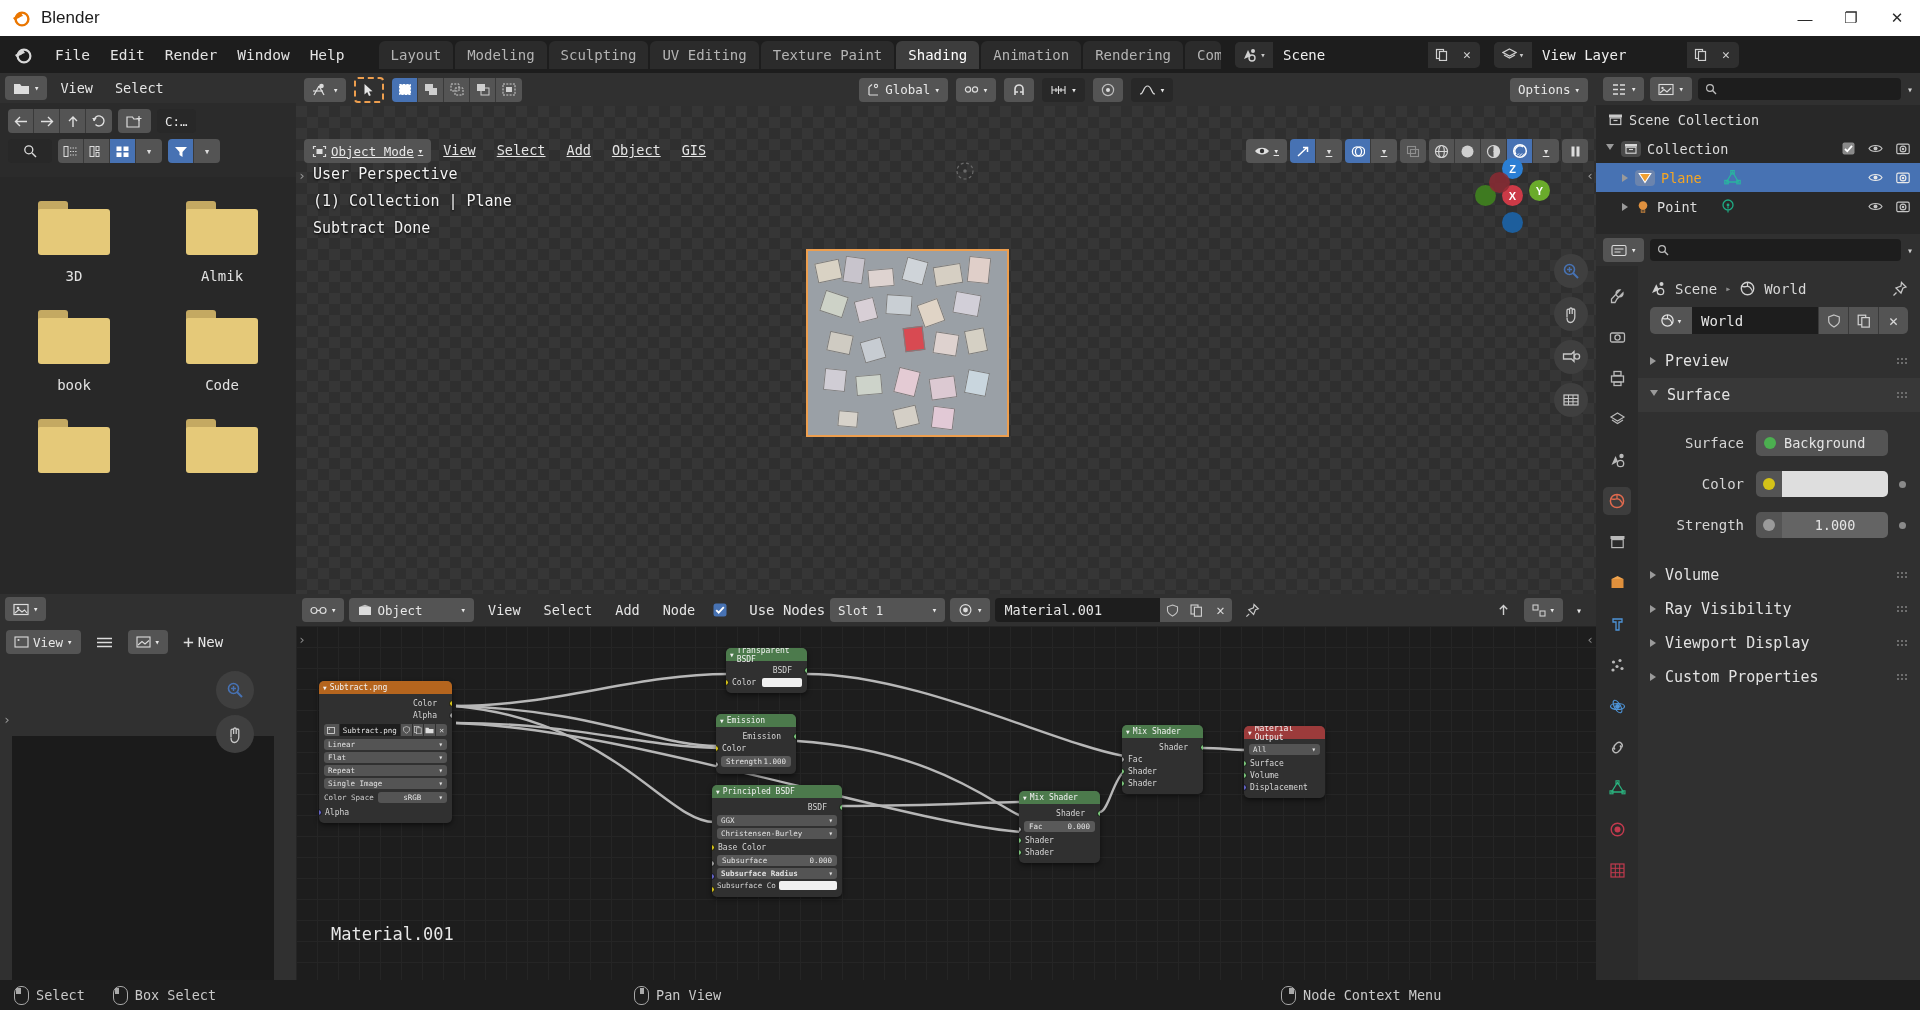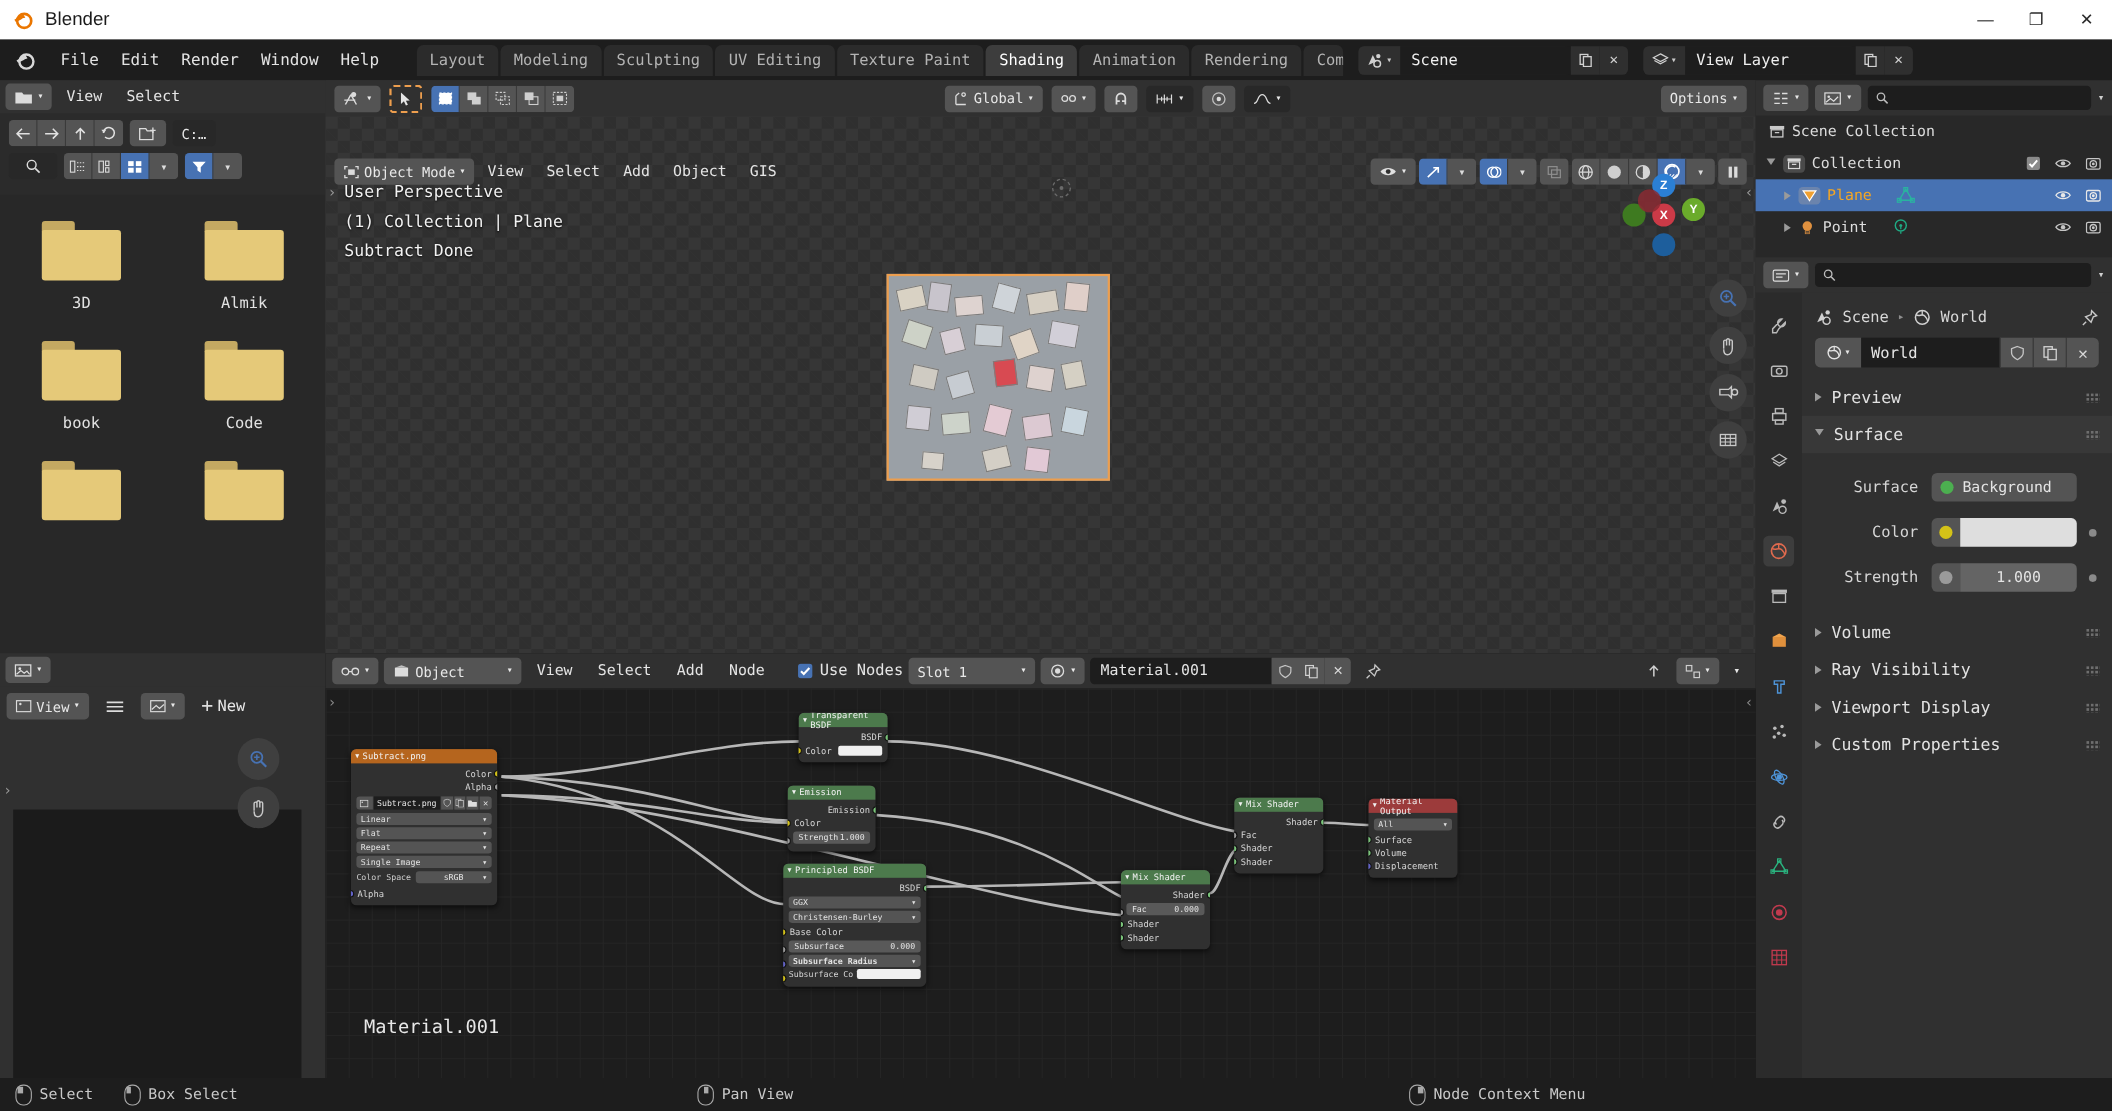--- a/index.html
+++ b/index.html
@@ -73,21 +73,21 @@
   .fname { margin-top:13px; font-size:14px; color:#e2e2e2; font-family:"DejaVu Sans Mono",monospace;}
 
   
   #imgeditor { left:0; top:594px; width:296px; height:386px; background:#303030; }
   .ie-canvas { position:absolute; left:12px; top:76px; width:262px; height:280px; background:#1b1b1b; }
   .ie-gizmo { position:absolute; right:42px; width:38px; height:38px; border-radius:50%; background:#3f3f3f; display:flex;align-items:center;justify-content:center;}
 
   
   #viewport { left:296px; top:73px; width:1300px; height:521px; background:#393939; }
   .vp-tool { height:33px; background:#303030; display:flex; align-items:center; padding:0 8px; gap:8px;}
-  .vp-hdr2 { position:absolute; top:33px; left:0; right:0; height:34px; display:flex; align-items:center; padding:0 8px; gap:3px; }
+  .vp-hdr2 { position:absolute; top:33px; left:0; right:0; height:34px; display:flex; align-items:flex-start; padding:0 8px; gap:3px;text-decoration:underline; }
   .vp-canvas {
     position:absolute; left:0; top:33px; right:0; bottom:0;
     background-image:
       linear-gradient(45deg,#2f2f2f 25%, transparent 25%, transparent 75%, #2f2f2f 75%),
       linear-gradient(45deg,#2f2f2f 25%, transparent 25%, transparent 75%, #2f2f2f 75%);
     background-size:22px 22px; background-position:0 0, 11px 11px; background-color:#363636;
   }
   .vp-text { position:absolute; left:17px; top:55px; font-size:15px; color:#f2f2f2; line-height:27px; text-shadow:0 1px 2px #000;}
   .plane {
     position:absolute; left:510px; top:143px; width:203px; height:188px;
@@ -139,21 +139,21 @@
   .sh-hdr { height:32px; background:#303030; display:flex; align-items:center; padding:0 6px; gap:5px;}
   .sh-canvas {
     position:absolute; left:0; top:32px; right:0; bottom:0; background:#1d1d1d; overflow:hidden;
     background-image:linear-gradient(#252525 1px, transparent 1px), linear-gradient(90deg,#252525 1px, transparent 1px);
     background-size:21px 21px;
   }
   .node { position:absolute; border-radius:5px; background:#303030; box-shadow:0 2px 5px rgba(0,0,0,.55); overflow:hidden; font-size:8.5px;}
   .node .nh { height:13px; display:flex; align-items:center; padding:0 4px; font-size:8px; color:#f2f2f2; gap:3px;}
   .node .nb { padding:3px 0 5px 0; }
   .sock { position:absolute; width:7px; height:7px; border-radius:50%; border:1px solid #111; }
-  .srow { display:flex; align-items:center; justify-content:flex-end; height:12px; padding-right:5px; font-size:8px; color:#d6d6d6; position:relative;}
+  .srow { display:flex; align-items:center; justify-content:flex-end; height:12px; padding-right:15px; font-size:8px; color:#d6d6d6; position:relative;}
   .srow.l { justify-content:flex-start; padding-left:6px; }
   .nfield { margin:2px 5px; height:11px; background:#545454; border-radius:3px; display:flex; align-items:center; padding:0 4px; font-size:7.5px; color:#e2e2e2; position:relative;}
   .nfield .cv { position:absolute; right:4px; }
   .nval { margin:2px 5px; height:11px; background:#595959; border-radius:3px; display:flex; align-items:center; justify-content:space-between; padding:0 5px; font-size:7.5px;}
   .mattext { position:absolute; left:35px; bottom:36px; font-size:17px; color:#e8e8e8; font-family:"DejaVu Sans Mono",monospace;}
 
   
   .statusbar { position:absolute; bottom:0; left:0; width:1920px; height:30px; background:#1d1d1d; display:flex; align-items:center;}
   .sb-item { display:flex; align-items:center; gap:7px; font-size:13.5px; color:#c9c9c9; }
   .mouseicon { width:15px; height:19px; border:1.6px solid #a9a9a9; border-radius:7px; position:relative;}
@@ -1104,21 +1104,21 @@
             <rect x="2" y="3" width="12" height="8" fill="#dcdcdc"></rect>
             <path d="M2 3 L8 0.8 L14 3" fill="#c0c0c0"></path>
           </svg>
         <span>Object</span>
         <span style="font-size:9px;margin-left:34px;">▾</span>
       </div>
       <span class="mlabel">View</span>
       <span class="mlabel">Select</span>
       <span class="mlabel">Add</span>
       <span class="mlabel">Node</span>
-      <div style="display:flex;align-items:center;gap:6px;margin-left:16px;">
+      <div style="display:flex;align-items:center;gap:22px;margin-left:4px;">
         <svg width="14" height="14" viewBox="0 0 14 14">
             <rect x="0.5" y="0.5" width="13" height="13" rx="2.5" fill="#4772b3"></rect>
             <path d="M3.2 7.2 L5.7 9.7 L10.8 4.2" stroke="#fff" stroke-width="1.9" fill="none"></path>
           </svg>
         <span style="font-size:14px;">Use Nodes</span>
       </div>
       <div class="btn" style="min-width:115px;justify-content:space-between;">
         <span>Slot 1</span>
         <span style="font-size:9px;">▾</span>
       </div>

